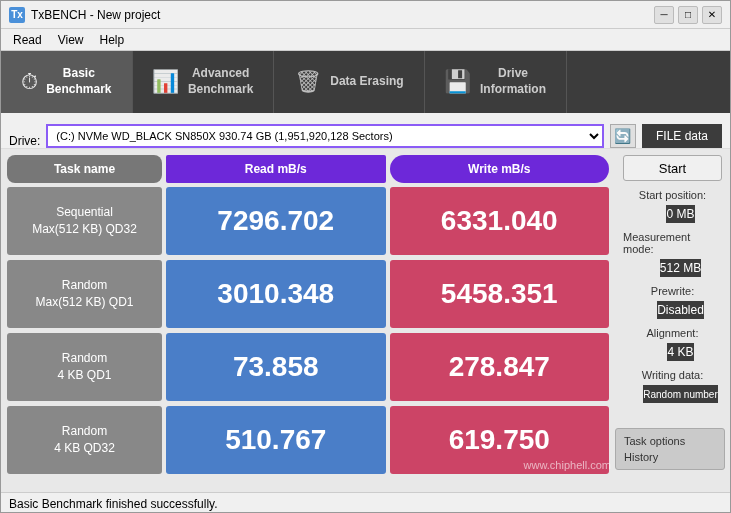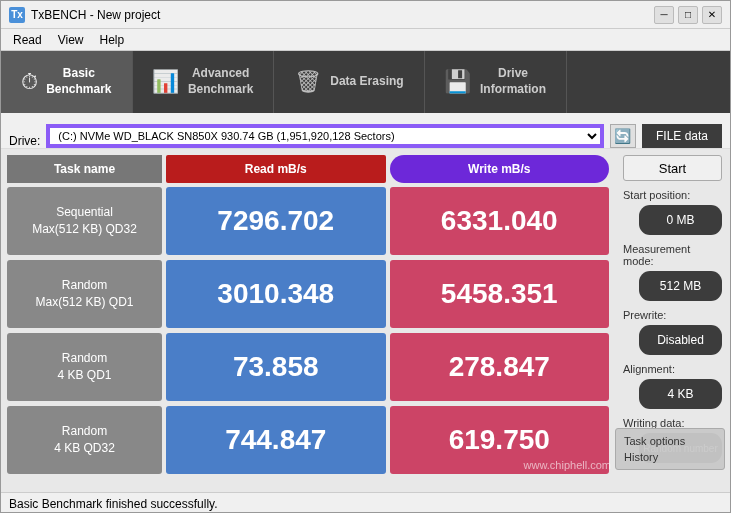--- a/index.html
+++ b/index.html
@@ -99,21 +99,21 @@
       display: flex;
       align-items: flex-end;
       padding: 0 8px;
       border-bottom: 1px solid #ddd;
       gap: 6px;
     }
     .drive-label { font-size: 12px; }
     .drive-select {
       flex: 1;
       height: 24px;
-      border: 4px solid #8b5cf6;
+      border: 2px solid #8b5cf6;
       background: white;
       font-size: 11px;
       padding: 0 4px;
     }
     .drive-refresh-btn {
       width: 26px; height: 24px;
       background: #e0e0e0;
       border: 1px solid #aaa;
       display: flex; align-items: center; justify-content: center;
       cursor: pointer; font-size: 14px;
@@ -149,22 +149,22 @@
     }
     .bench-header-cell {
       height: 28px;
       display: flex;
       align-items: center;
       justify-content: center;
       font-weight: 600;
       font-size: 12px;
       color: white;
     }
-    .col-task { flex: 0 0 155px; background: #777; border-radius: 0; }
-    .col-read { flex: 1; background: #b91c1c; border-radius: 2px; }
+    .col-task { flex: 0 0 155px; background: #777; border-radius: 8px; }
+    .col-read { flex: 1; background: #6d28d9; border-radius: 2px; }
     .col-write { flex: 1; background: #6d28d9; border-radius: 14px; }
 
     .bench-row {
       display: flex;
       gap: 4px;
       margin-bottom: 5px;
       height: 68px;
     }
     .cell-task {
       flex: 0 0 155px;
@@ -203,44 +203,45 @@
     }
 
     
     .right-panel {
       width: 115px;
       padding: 6px 8px;
       display: flex;
       flex-direction: column;
       gap: 4px;
       background: #e8e8e8;
+      align-items: center;
     }
     .start-btn {
       width: 100%;
       height: 26px;
       background: #f0f0f0;
       border: 1px solid #aaa;
       border-radius: 3px;
       font-size: 13px;
       cursor: pointer;
       font-weight: 500;
     }
     .panel-label {
       font-size: 11px;
       color: #333;
       margin-top: 4px;
     }
     .panel-value {
       background: #3c3c3c;
       color: white;
-      height: 30px;
-      display: flex;
-      align-items: center;
-      justify-content: center;
-      border-radius: 11px;
+      height: 18px;
+      display: flex;
+      align-items: center;
+      justify-content: center;
+      border-radius: 0;
       font-size: 12px;
       font-weight: 500;
       margin-left: 16px;
     }
 
     
     .status-bar {
       height: 22px;
       background: #f0f0f0;
       border-top: 1px solid #ccc;
@@ -350,21 +351,21 @@
     </div>
 
     <div class="bench-row">
       <div class="cell-task">Random<br>4 KB QD1</div>
       <div class="cell-read">73.858</div>
       <div class="cell-write">278.847</div>
     </div>
 
     <div class="bench-row">
       <div class="cell-task">Random<br>4 KB QD32</div>
-      <div class="cell-read">744.847</div>
+      <div class="cell-read">510.767</div>
       <div class="cell-write">619.750</div>
     </div>
   </div>
 
   <div class="right-panel">
     <button class="start-btn">Start</button>
 
     <div class="panel-label">Start position:</div>
     <div class="panel-value">0 MB</div>
 

